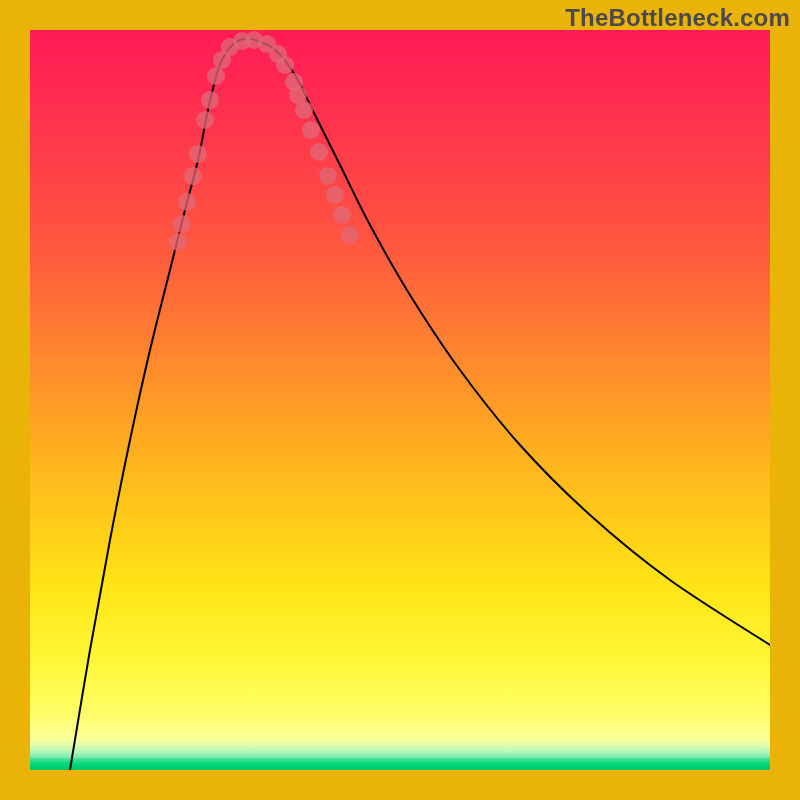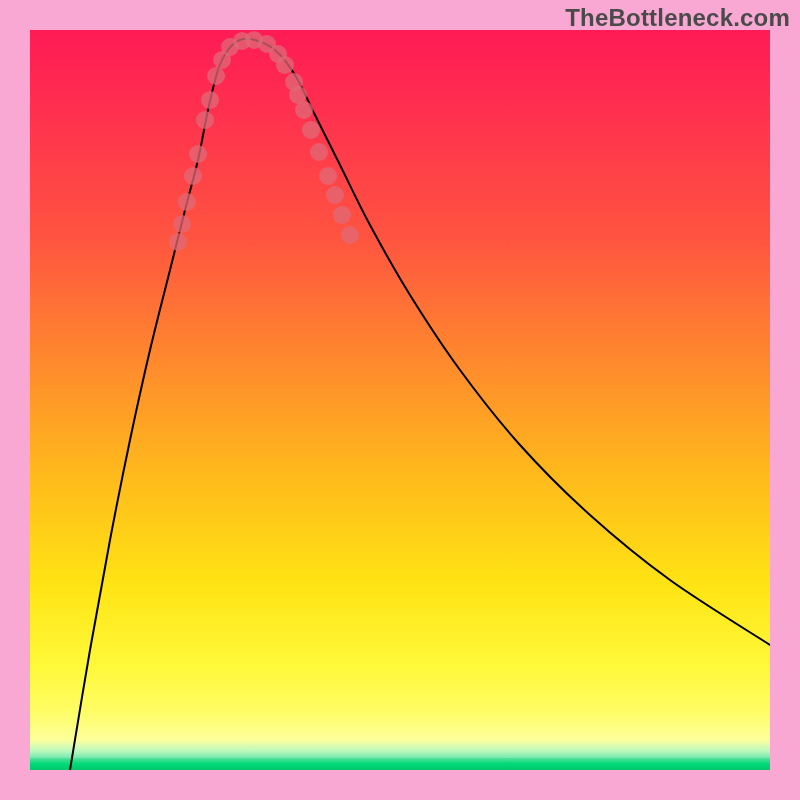--- a/index.html
+++ b/index.html
@@ -8,21 +8,21 @@
     width: 800px;
     height: 800px;
     background: #000;
     overflow: hidden;
     font-family: Arial, Helvetica, sans-serif;
   }
   .outer {
     position: relative;
     width: 800px;
     height: 800px;
-    background: #f9a8d4;
+    background: #eab308;
   }
   .watermark {
     position: absolute;
     top: 4px;
     right: 10px;
     color: #4a4a4a;
     font-size: 24px;
     font-weight: 600;
     letter-spacing: 0.2px;
     z-index: 10;

